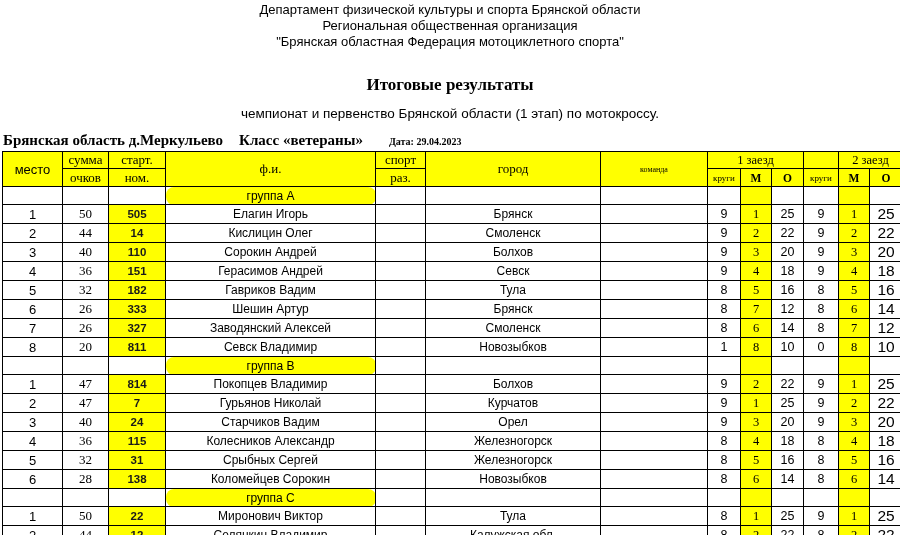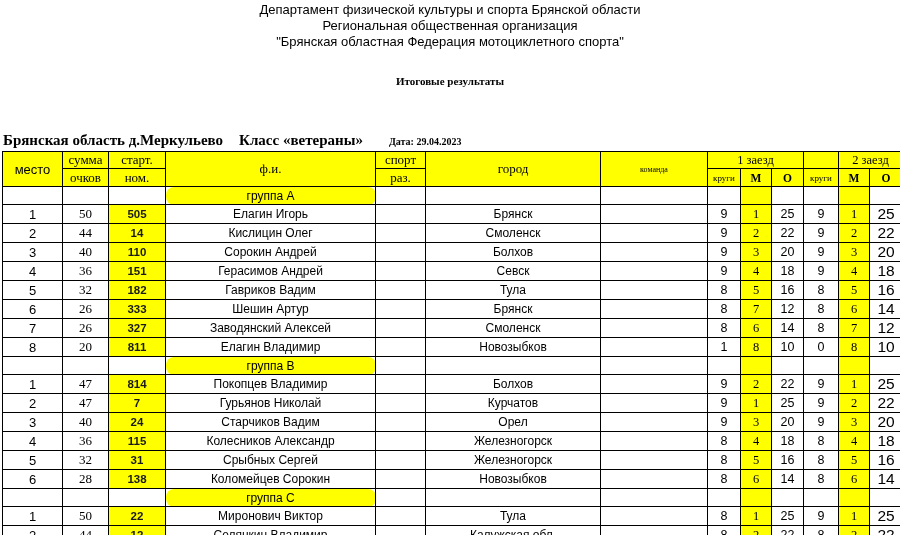--- a/index.html
+++ b/index.html
@@ -3,21 +3,21 @@
 <meta charset="utf-8">
 <style>
   html,body{margin:0;padding:0;background:#fff;}
   .page{position:relative;width:900px;height:535px;background:#ffffff;overflow:hidden;
         font-family:"Liberation Sans",sans-serif;color:#000;}
 
   
   .doc-head{position:absolute;top:2px;left:0;width:100%;text-align:center;}
   .doc-head .l{font-size:13px;line-height:16px;}
   .results-title{position:absolute;top:75px;left:0;width:100%;text-align:center;
-                 font-family:"Liberation Serif",serif;font-weight:bold;font-size:11px;}
+                 font-family:"Liberation Serif",serif;font-weight:bold;font-size:17px;}
   .subtitle{position:absolute;top:106px;left:0;width:100%;text-align:center;font-size:13.5px;}
   .info-line{position:absolute;top:131px;left:3px;width:894px;white-space:nowrap;
              font-family:"Liberation Serif",serif;font-weight:bold;}
   .info-location{font-size:15px;}
   .info-class{font-size:15px;margin-left:12px;}
   .info-date{font-size:10px;margin-left:22px;}
 
   
   table.res{position:absolute;top:151px;left:2px;width:897px;border-collapse:collapse;table-layout:fixed;}
   table.res td{border:1px solid #000;padding:0;text-align:center;vertical-align:middle;
@@ -58,20 +58,21 @@
 
 <div class="page">
 
   <div class="doc-head">
     <div class="l">Департамент физической культуры и спорта Брянской области</div>
     <div class="l">Региональная общественная организация</div>
     <div class="l">"Брянская областная Федерация мотоциклетного спорта"</div>
   </div>
 
   <div class="results-title">Итоговые результаты</div>
+  <div class="subtitle">чемпионат и первенство Брянской области (1 этап) по мотокроссу.</div>
 
   <div class="info-line">
     <span class="info-location">Брянская область д.Меркульево</span>
     <span class="info-class">Класс «ветераны»</span>
     <span class="info-date">Дата: 29.04.2023</span>
   </div>
 
   <table class="res">
     <colgroup>
       <col style="width:60px">
@@ -231,21 +232,21 @@
           <td class="c-m">6</td>
           <td class="c-o1">14</td>
           <td class="c-laps2">8</td>
           <td class="c-m2">7</td>
           <td class="c-o2">12</td>
         </tr>
         <tr class="data-row">
           <td class="c-place">8</td>
           <td class="c-points">20</td>
           <td class="c-start">811</td>
-          <td class="c-name">Елагин Владимир</td>
+          <td class="c-name">Севск Владимир</td>
           <td class="c-rank"></td>
           <td class="c-city">Новозыбков</td>
           <td class="c-team"></td>
           <td class="c-laps">1</td>
           <td class="c-m">8</td>
           <td class="c-o1">10</td>
           <td class="c-laps2">0</td>
           <td class="c-m2">8</td>
           <td class="c-o2">10</td>
         </tr>

